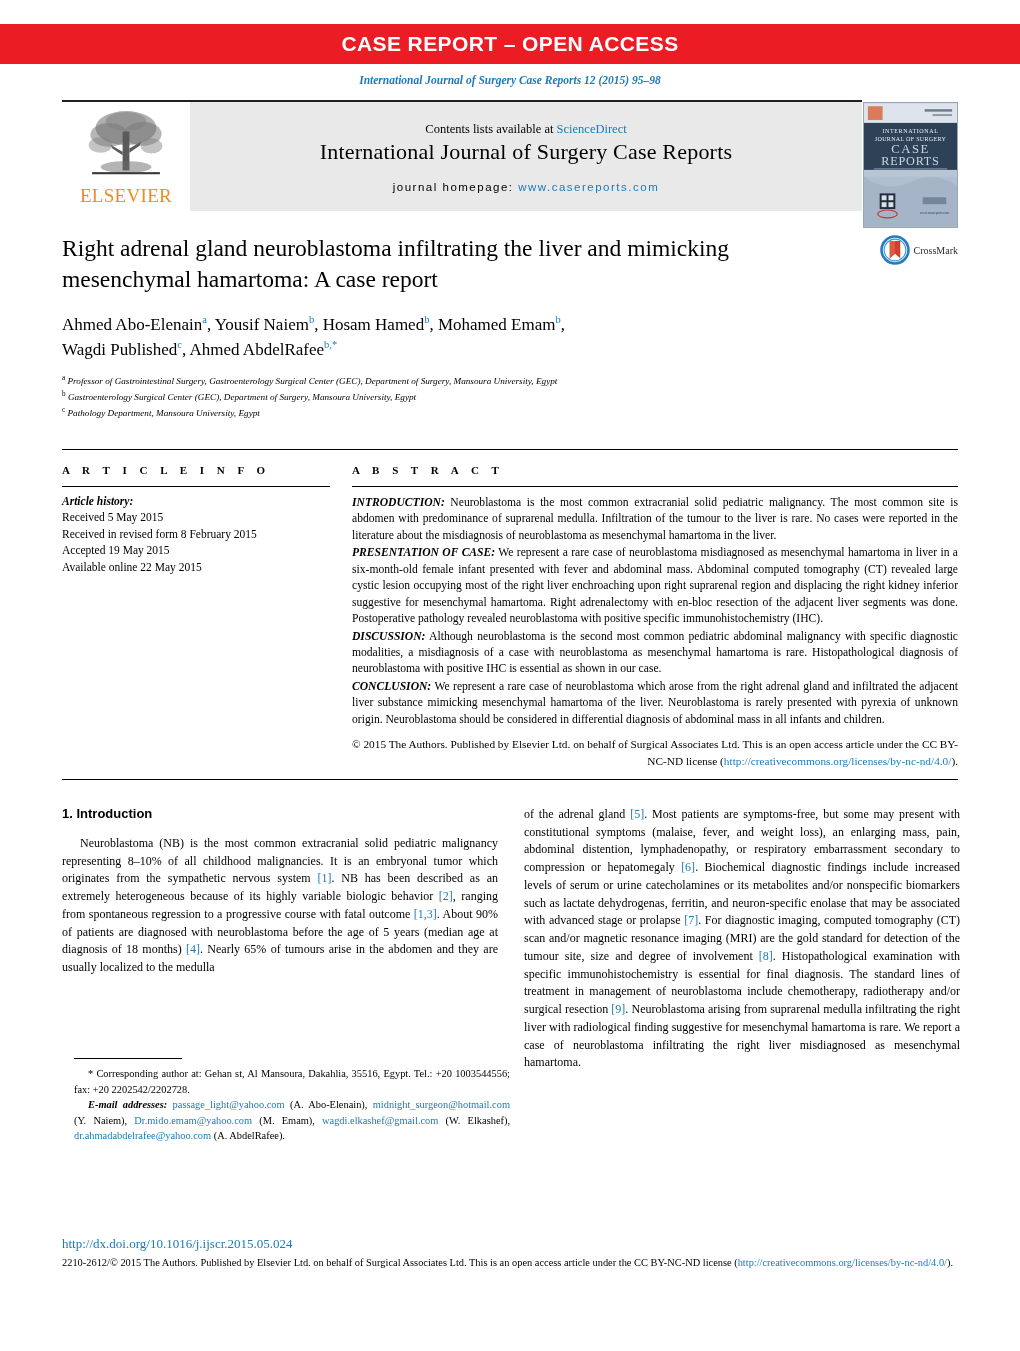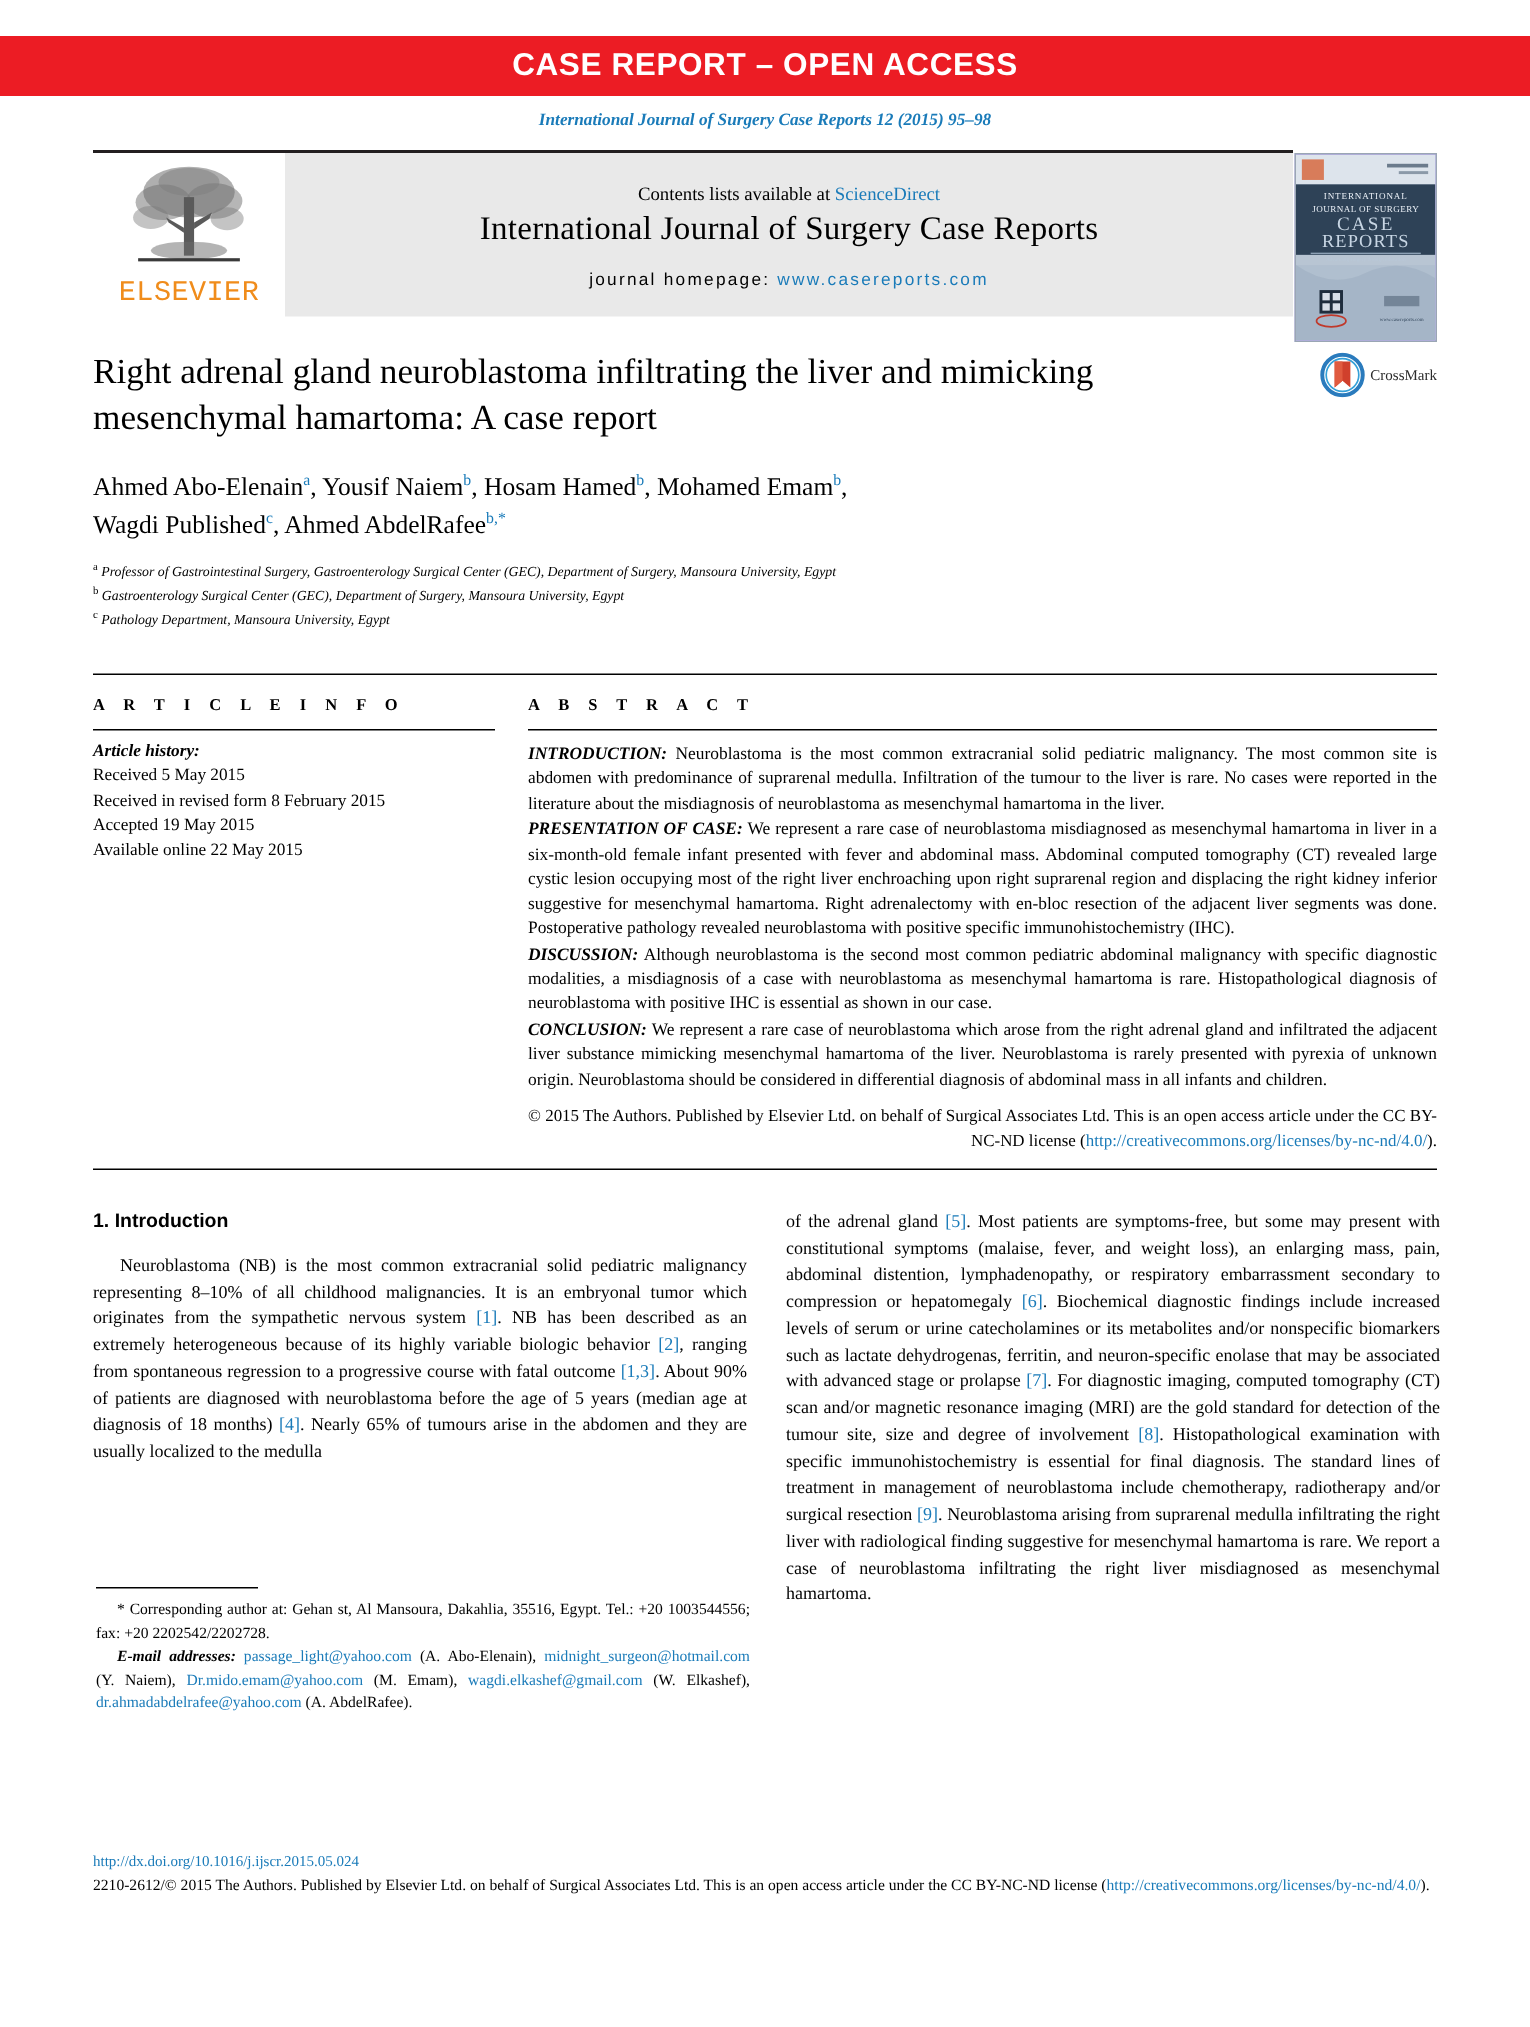--- a/index.html
+++ b/index.html
@@ -67,21 +67,21 @@
     justify-content: flex-end;
     padding: 4px 0 6px 0;
     box-sizing: border-box;
   }
   .elsevier-tree {
     width: 86px;
     height: 78px;
   }
   .elsevier-word {
     color: #f08c1b;
-    font-family: Liberation Mono, monospace;
+    font-family: Liberation Serif, serif;
     font-size: 19px;
     letter-spacing: 0.3px;
     line-height: 1;
     margin-top: 2px;
   }
   .journal-box {
     flex: 1 1 auto;
     background: #e9e9e9;
     display: flex;
     flex-direction: column;
@@ -260,21 +260,21 @@
   .body-para.noind {
     text-indent: 0;
   }
   .ref {
     color: #1a7bb9;
   }
 
   
   .footnote-block {
     position: absolute;
-    left: 2px;
+    left: 12px;
     top: 252px;
     width: 436px;
   }
   .fn-rule {
     border-top: 1px solid #000;
     width: 108px;
     margin-bottom: 7px;
   }
   .fn-line {
     font-size: 10.4px;
@@ -292,21 +292,21 @@
 
   
   .page-footer {
     position: absolute;
     left: 62px;
     top: 1236px;
     width: 896px;
   }
   .doi-line {
     color: #1a7bb9;
-    font-size: 10px;
+    font-size: 13px;
     margin-bottom: 3px;
   }
   .copy-line {
     font-size: 10.4px;
     line-height: 1.5;
   }
 
   .cover-svg { display: block; }
 </style>
 </head>

